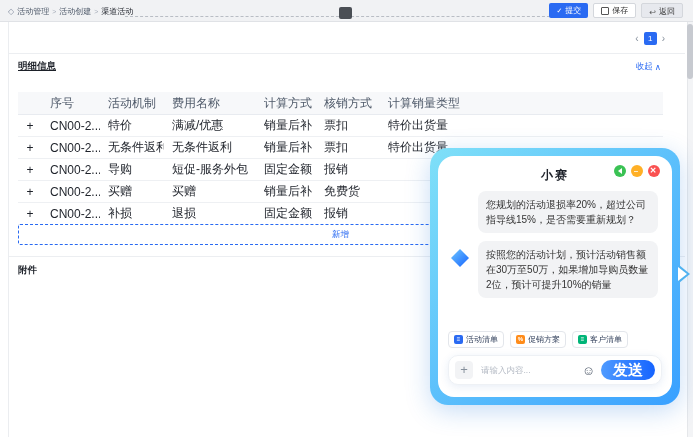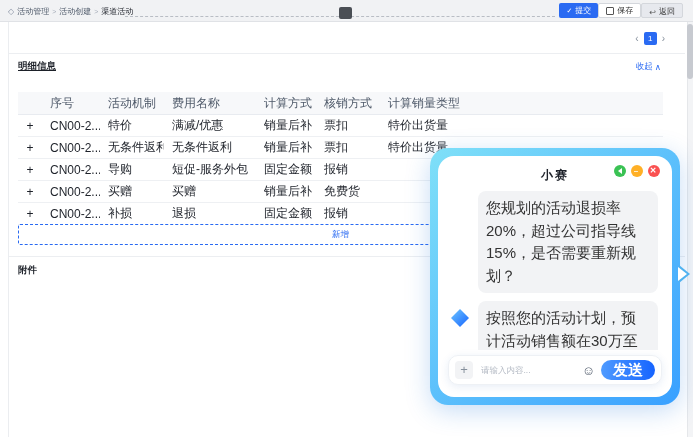--- a/index.html
+++ b/index.html
@@ -10,21 +10,21 @@
   .topbar{position:absolute;top:0;left:0;width:693px;height:22px;background:#f1f2f4;
           border-bottom:1px solid #e0e2e6;box-sizing:border-box;}
   .breadcrumb{position:absolute;left:8px;top:0;height:22px;display:flex;align-items:center;gap:3px;
               font-size:8px;color:#4e5969;}
   .bc-icon{color:#8a94a6;font-size:8px;}
   .bc-item{cursor:pointer;}
   .bc-item.last{color:#1d2129;}
   .bc-sep{color:#a9b0bc;font-size:7px;}
   .topbar-dash{position:absolute;left:125px;top:16px;width:430px;border-top:1px dashed #b9bdc4;}
   .dark-widget{position:absolute;left:339px;top:7px;width:13px;height:12px;background:#4b4f55;border-radius:2px;}
-  .topbar-buttons{position:absolute;right:10px;top:3px;display:flex;}
+  .topbar-buttons{position:absolute;right:10px;top:3px;display:flex;gap:5px;}
   .btn{display:flex;align-items:center;gap:3px;font-size:8px;height:15px;padding:0 7px;border-radius:2px;
        box-sizing:border-box;cursor:pointer;white-space:nowrap;}
   .btn-submit{background:#2a6af2;color:#fff;}
   .check-ic::before{content:"✓";font-size:7px;color:#fff;}
   .btn-save{background:#fff;border:1px solid #d4d7dc;color:#333;}
   .save-ic{width:6px;height:6px;border:1px solid #555;border-radius:1px;display:inline-block;}
   .btn-back{background:#e7e9ee;border:1px solid #d4d7dc;color:#333;align-items:flex-end;}
   .back-ic::before{content:"↩";font-size:8px;color:#555;}
 
   
@@ -78,21 +78,21 @@
   .chat-controls{position:absolute;right:12px;top:2px;display:flex;gap:5px;}
   .ctrl{width:12px;height:12px;border-radius:50%;display:flex;align-items:center;justify-content:center;
         color:#fff;font-size:8px;line-height:12px;cursor:pointer;font-weight:bold;}
   .ctrl-sound{background:#3ac254;}
   .spk-tri{width:0;height:0;border-top:3px solid transparent;border-bottom:3px solid transparent;
            border-right:4px solid #fff;}
   .ctrl-min{background:#ffb026;}
   .ctrl-close{background:#fa5151;}
   .chat-body{flex:1;padding:4px 12px 0;overflow:hidden;position:relative;}
   .msg-row{position:relative;margin-bottom:8px;}
-  .msg{background:#f2f3f5;border-radius:8px;padding:6px 8px;font-size:15px;line-height:1.5;color:#333;
+  .msg{background:#f2f3f5;border-radius:8px;padding:6px 8px;font-size:10px;line-height:1.5;color:#333;
        width:180px;box-sizing:border-box;margin-left:28px;}
   .avatar{position:absolute;left:1px;top:8px;width:18px;height:18px;
           background:linear-gradient(135deg,#6ec6ff,#1664ff);
           clip-path:polygon(50% 0,100% 50%,50% 100%,0 50%);}
   .chat-chips{display:flex;gap:6px;padding:4px 10px 2px;}
   .chip{display:flex;align-items:center;gap:3px;border:1px solid #e3e6eb;border-radius:4px;padding:2px 5px;
         font-size:8px;color:#33415c;background:#fff;cursor:pointer;white-space:nowrap;}
   .chip-ic{width:9px;height:9px;border-radius:2px;color:#fff;font-size:6px;line-height:9px;
            text-align:center;font-weight:bold;flex:0 0 auto;}
   .chip-ic-blue{background:#2a6af2;} .chip-ic-orange{background:#ff8c1a;} .chip-ic-green{background:#00b578;}
@@ -253,20 +253,34 @@
       </div>
       <div class="chat-body">
         <div class="msg-row">
           <div class="msg">您规划的活动退损率20%，超过公司指导线15%，是否需要重新规划？</div>
         </div>
         <div class="msg-row">
           <div class="avatar"></div>
           <div class="msg">按照您的活动计划，预计活动销售额在30万至50万，如果增加导购员数量2位，预计可提升10%的销量</div>
         </div>
       </div>
+      <div class="chat-chips">
+        <div class="chip">
+          <span class="chip-ic chip-ic-blue">≡</span>
+          <span>活动清单</span>
+        </div>
+        <div class="chip">
+          <span class="chip-ic chip-ic-orange">%</span>
+          <span>促销方案</span>
+        </div>
+        <div class="chip">
+          <span class="chip-ic chip-ic-green">≡</span>
+          <span>客户清单</span>
+        </div>
+      </div>
       <div class="input-box">
         <span class="plus-btn"></span>
         <input class="chat-input" type="text" placeholder="请输入内容..." style="">
         <span class="emoji-btn"></span>
         <button class="send-btn">发送</button>
       </div>
     </div>
   </div>
 
 </div>

